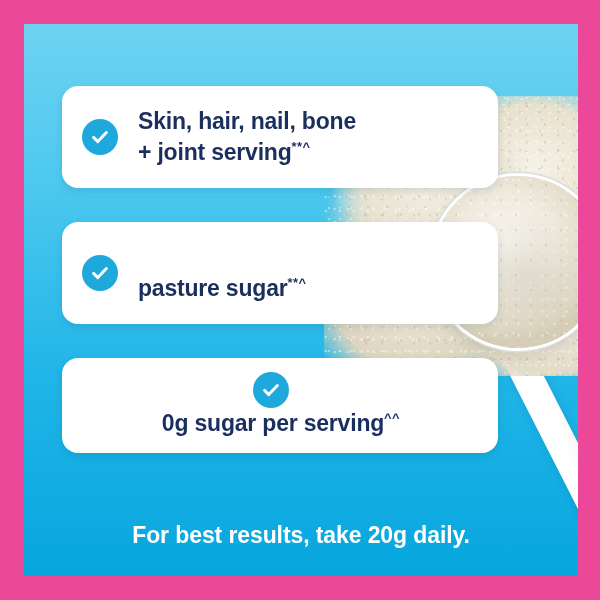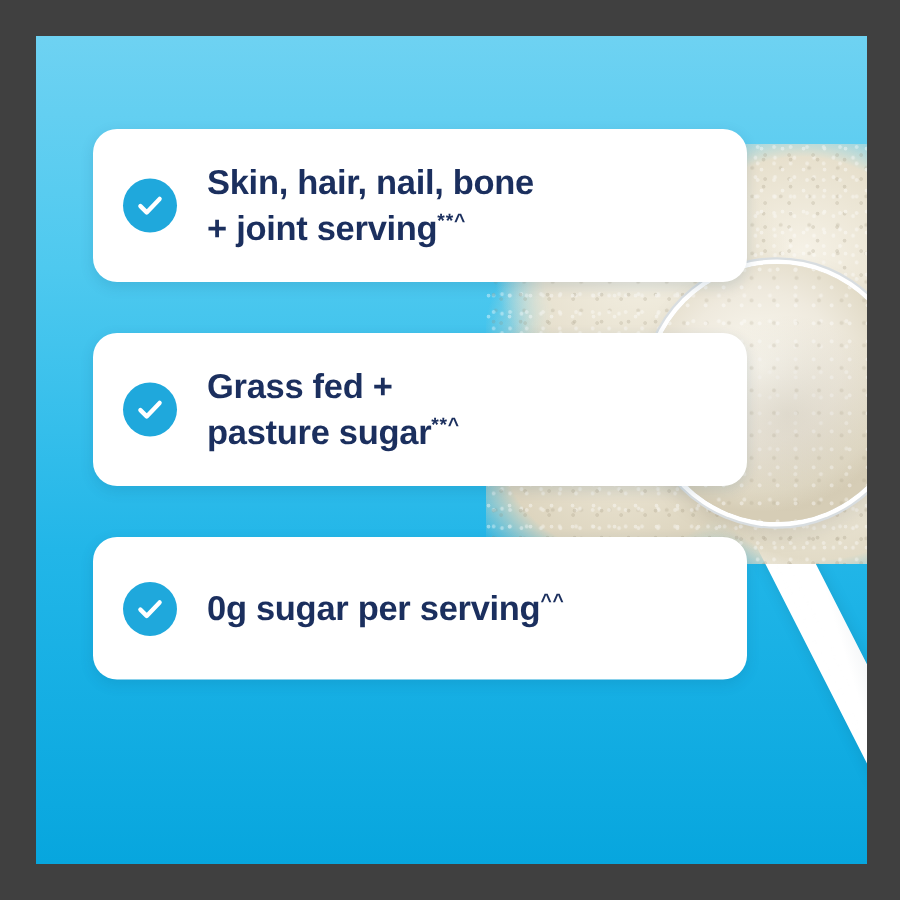--- a/index.html
+++ b/index.html
@@ -11,21 +11,21 @@
     width: 600px;
     height: 600px;
     overflow: hidden;
     font-family: "Liberation Sans", sans-serif;
   }
 
   .canvas {
     position: relative;
     width: 600px;
     height: 600px;
-    background: #404040;
+    background: #ec4899;
   }
 
   
   .blue-panel {
     position: absolute;
     left: 24px;
     top: 24px;
     width: 554px;
     height: 552px;
     background: linear-gradient(180deg, #6ed2f2 0%, #4ec9ef 28%, #22b6e8 62%, #07a6de 100%);
@@ -138,21 +138,21 @@
     display: flex;
     align-items: center;
     box-sizing: border-box;
     background: #ffffff;
     border-radius: 16px;
     box-shadow: 0 3px 9px rgba(0, 60, 100, 0.13);
     padding: 14px 18px 14px 20px;
     margin-bottom: 34px;
     min-height: 102px;
   }
-  .card.compact { min-height: 95px; }
+  .card.compact { min-height: 95px; flex-direction: column; }
 
   .check-circle {
     flex: 0 0 auto;
     width: 36px;
     height: 36px;
     border-radius: 50%;
     background: #1fa8dc;
     margin-right: 20px;
     display: flex;
     align-items: center;
@@ -217,33 +217,34 @@
         </div>
       </div>
 
       <div class="card">
         <span class="check-circle">
           <svg width="20" height="20" viewBox="0 0 20 20" aria-hidden="true">
             <path d="M3.6 10.4 L7.8 14.6 L16.4 5.6" fill="none" stroke="#ffffff" stroke-width="2.9" stroke-linecap="round" stroke-linejoin="round"></path>
           </svg>
         </span>
         <div class="card-text">
-          <span>Grass fed +</span><br>
+          <br>
           <span>pasture sugar</span><span class="sup">**^</span>
         </div>
       </div>
 
       <div class="card compact">
         <span class="check-circle">
           <svg width="20" height="20" viewBox="0 0 20 20" aria-hidden="true">
             <path d="M3.6 10.4 L7.8 14.6 L16.4 5.6" fill="none" stroke="#ffffff" stroke-width="2.9" stroke-linecap="round" stroke-linejoin="round"></path>
           </svg>
         </span>
         <div class="card-text">
           <span>0g sugar per serving</span><span class="sup">^^</span>
         </div>
       </div>
 
     </div>
 
+    <div class="footer-text">For best results, take 20g daily.</div>
 
   </div>
 </div>
 
 </body></html>

